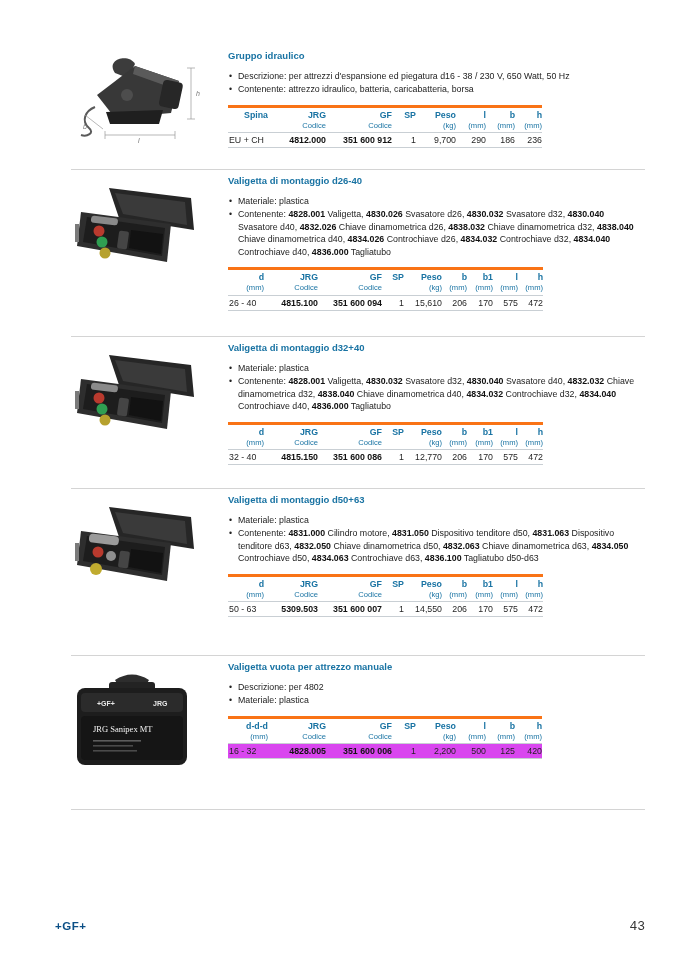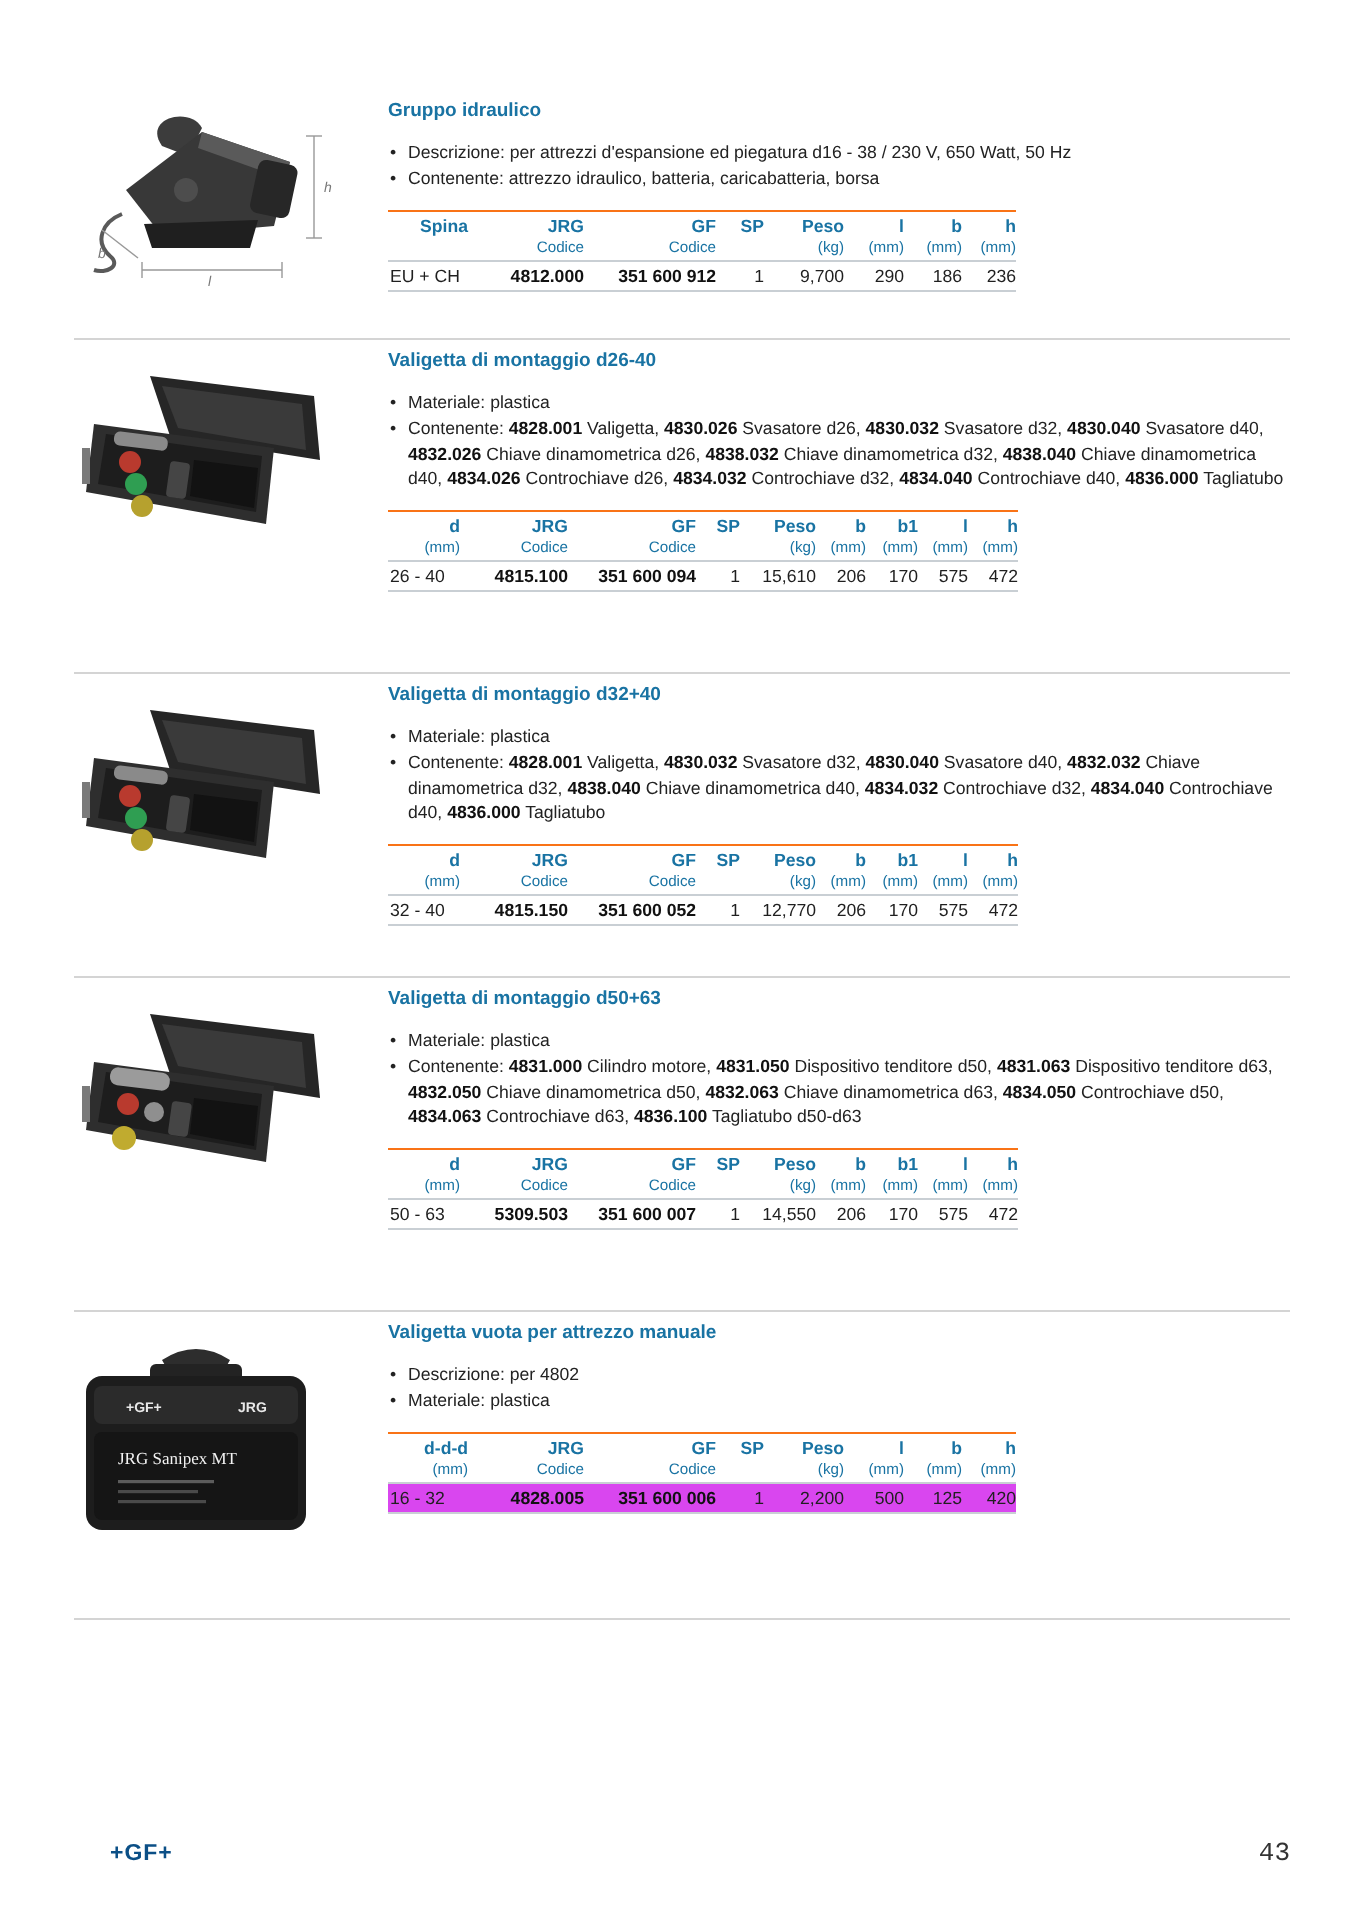--- a/index.html
+++ b/index.html
@@ -1,37 +1,37 @@
 <!DOCTYPE html>
 <html><head>
 <meta charset="utf-8">
 <style>
   html,body { margin:0; padding:0; background:#ffffff; }
   .page {
     position:relative; width:678px; height:959px; background:#fff;
     font-family:"Liberation Sans", sans-serif; color:#1f1f1f;
     margin:0 auto; overflow:hidden;
   }
-  .content-area { padding:45px 33px 0 37px; }
+  .content-area { padding:45px 33px 0 71px; }
   .section { display:flex; }
   .s1 { min-height:124px; }
   .s2 { min-height:166px; }
   .s3 { min-height:151px; }
   .s4 { min-height:166px; }
   .s5 { min-height:153px; }
   .img-col { width:157px; flex:0 0 157px; }
   .body-col { flex:1; min-width:0; }
   h3.title { font-size:9.5px; font-weight:bold; color:#1973a3; margin:5px 0 9px 0; }
   ul.bullets { margin:0; padding:0; list-style:none; font-size:8.8px; line-height:1.42; color:#222; }
   li.bullet { position:relative; padding-left:10px; margin:0 0 1px 0; }
   li.bullet::before { content:"\2022"; position:absolute; left:1px; top:0; font-size:8.8px; color:#222; }
   li.bullet b { font-weight:bold; color:#111; }
   table.spec { border-collapse:collapse; table-layout:fixed; margin-top:9px; font-size:8.8px; }
   table.spec th, table.spec td { padding:2px 0 2px 6px; text-align:right; vertical-align:bottom; white-space:nowrap; }
-  table.spec thead tr { border-top:1px solid #f97316; border-bottom:1px solid #c9cfd4; }
+  table.spec thead tr { border-top:3px solid #f97316; border-bottom:1px solid #c9cfd4; }
   table.spec tbody tr { border-bottom:1px solid #c9cfd4; }
   table.spec .h-label { font-weight:bold; color:#1973a3; font-size:8.8px; line-height:1.25; }
   table.spec .h-unit  { font-weight:normal; color:#1973a3; font-size:7.6px; line-height:1.25; }
   table.spec td.c0 { text-align:left; padding-left:1px; }
   table.spec td.bold { font-weight:bold; color:#111;text-align:right; }
   table.spec tr.hl { background:#d946ef; }
   hr.divider { border:0; border-top:1px solid #d4d4d4; margin:0; }
   .footer { position:absolute; left:55px; right:33px; bottom:25px;
             display:flex; justify-content:space-between; align-items:baseline; }
   .brand { font-weight:bold; font-size:11.5px; color:#0b4f86; letter-spacing:0.5px; }
@@ -300,21 +300,21 @@
                 <th>
                   <div class="h-label">h</div>
                   <div class="h-unit">(mm)</div>
                 </th>
               </tr>
             </thead>
             <tbody>
               <tr>
                 <td class="c0">32 - 40</td>
                 <td class="bold">4815.150</td>
-                <td class="bold">351 600 052</td>
+                <td class="bold">351 600 086</td>
                 <td>1</td>
                 <td>12,770</td>
                 <td>206</td>
                 <td>170</td>
                 <td>575</td>
                 <td>472</td>
               </tr>
             </tbody>
           </table>
       </div>

